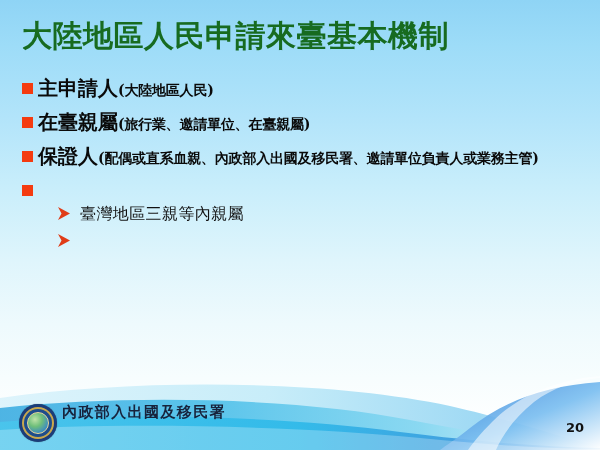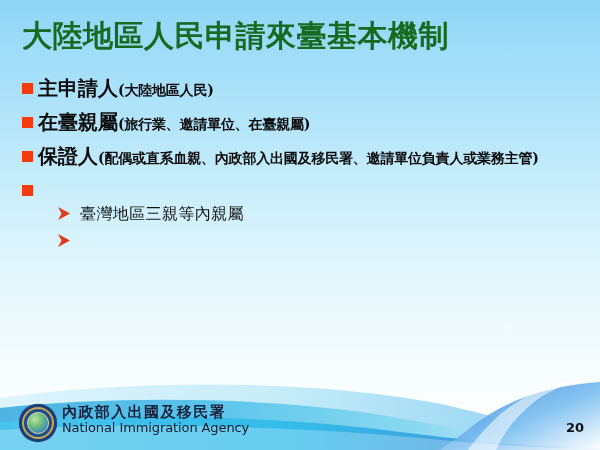--- a/index.html
+++ b/index.html
@@ -299,18 +299,17 @@
   </div>
 
   <div class="logo">
     <div class="ring-gold"></div>
     <div class="ring-blue"></div>
     <div class="globe"></div>
   </div>
 
   <div class="agency-names">
     <span class="agency-zh">內政部入出國及移民署</span>
-    <span class="agency-en">National Immigration Agency</span>
   </div>
 
   <div class="page-number">20</div>
 
 </div>
 
 </body></html>

